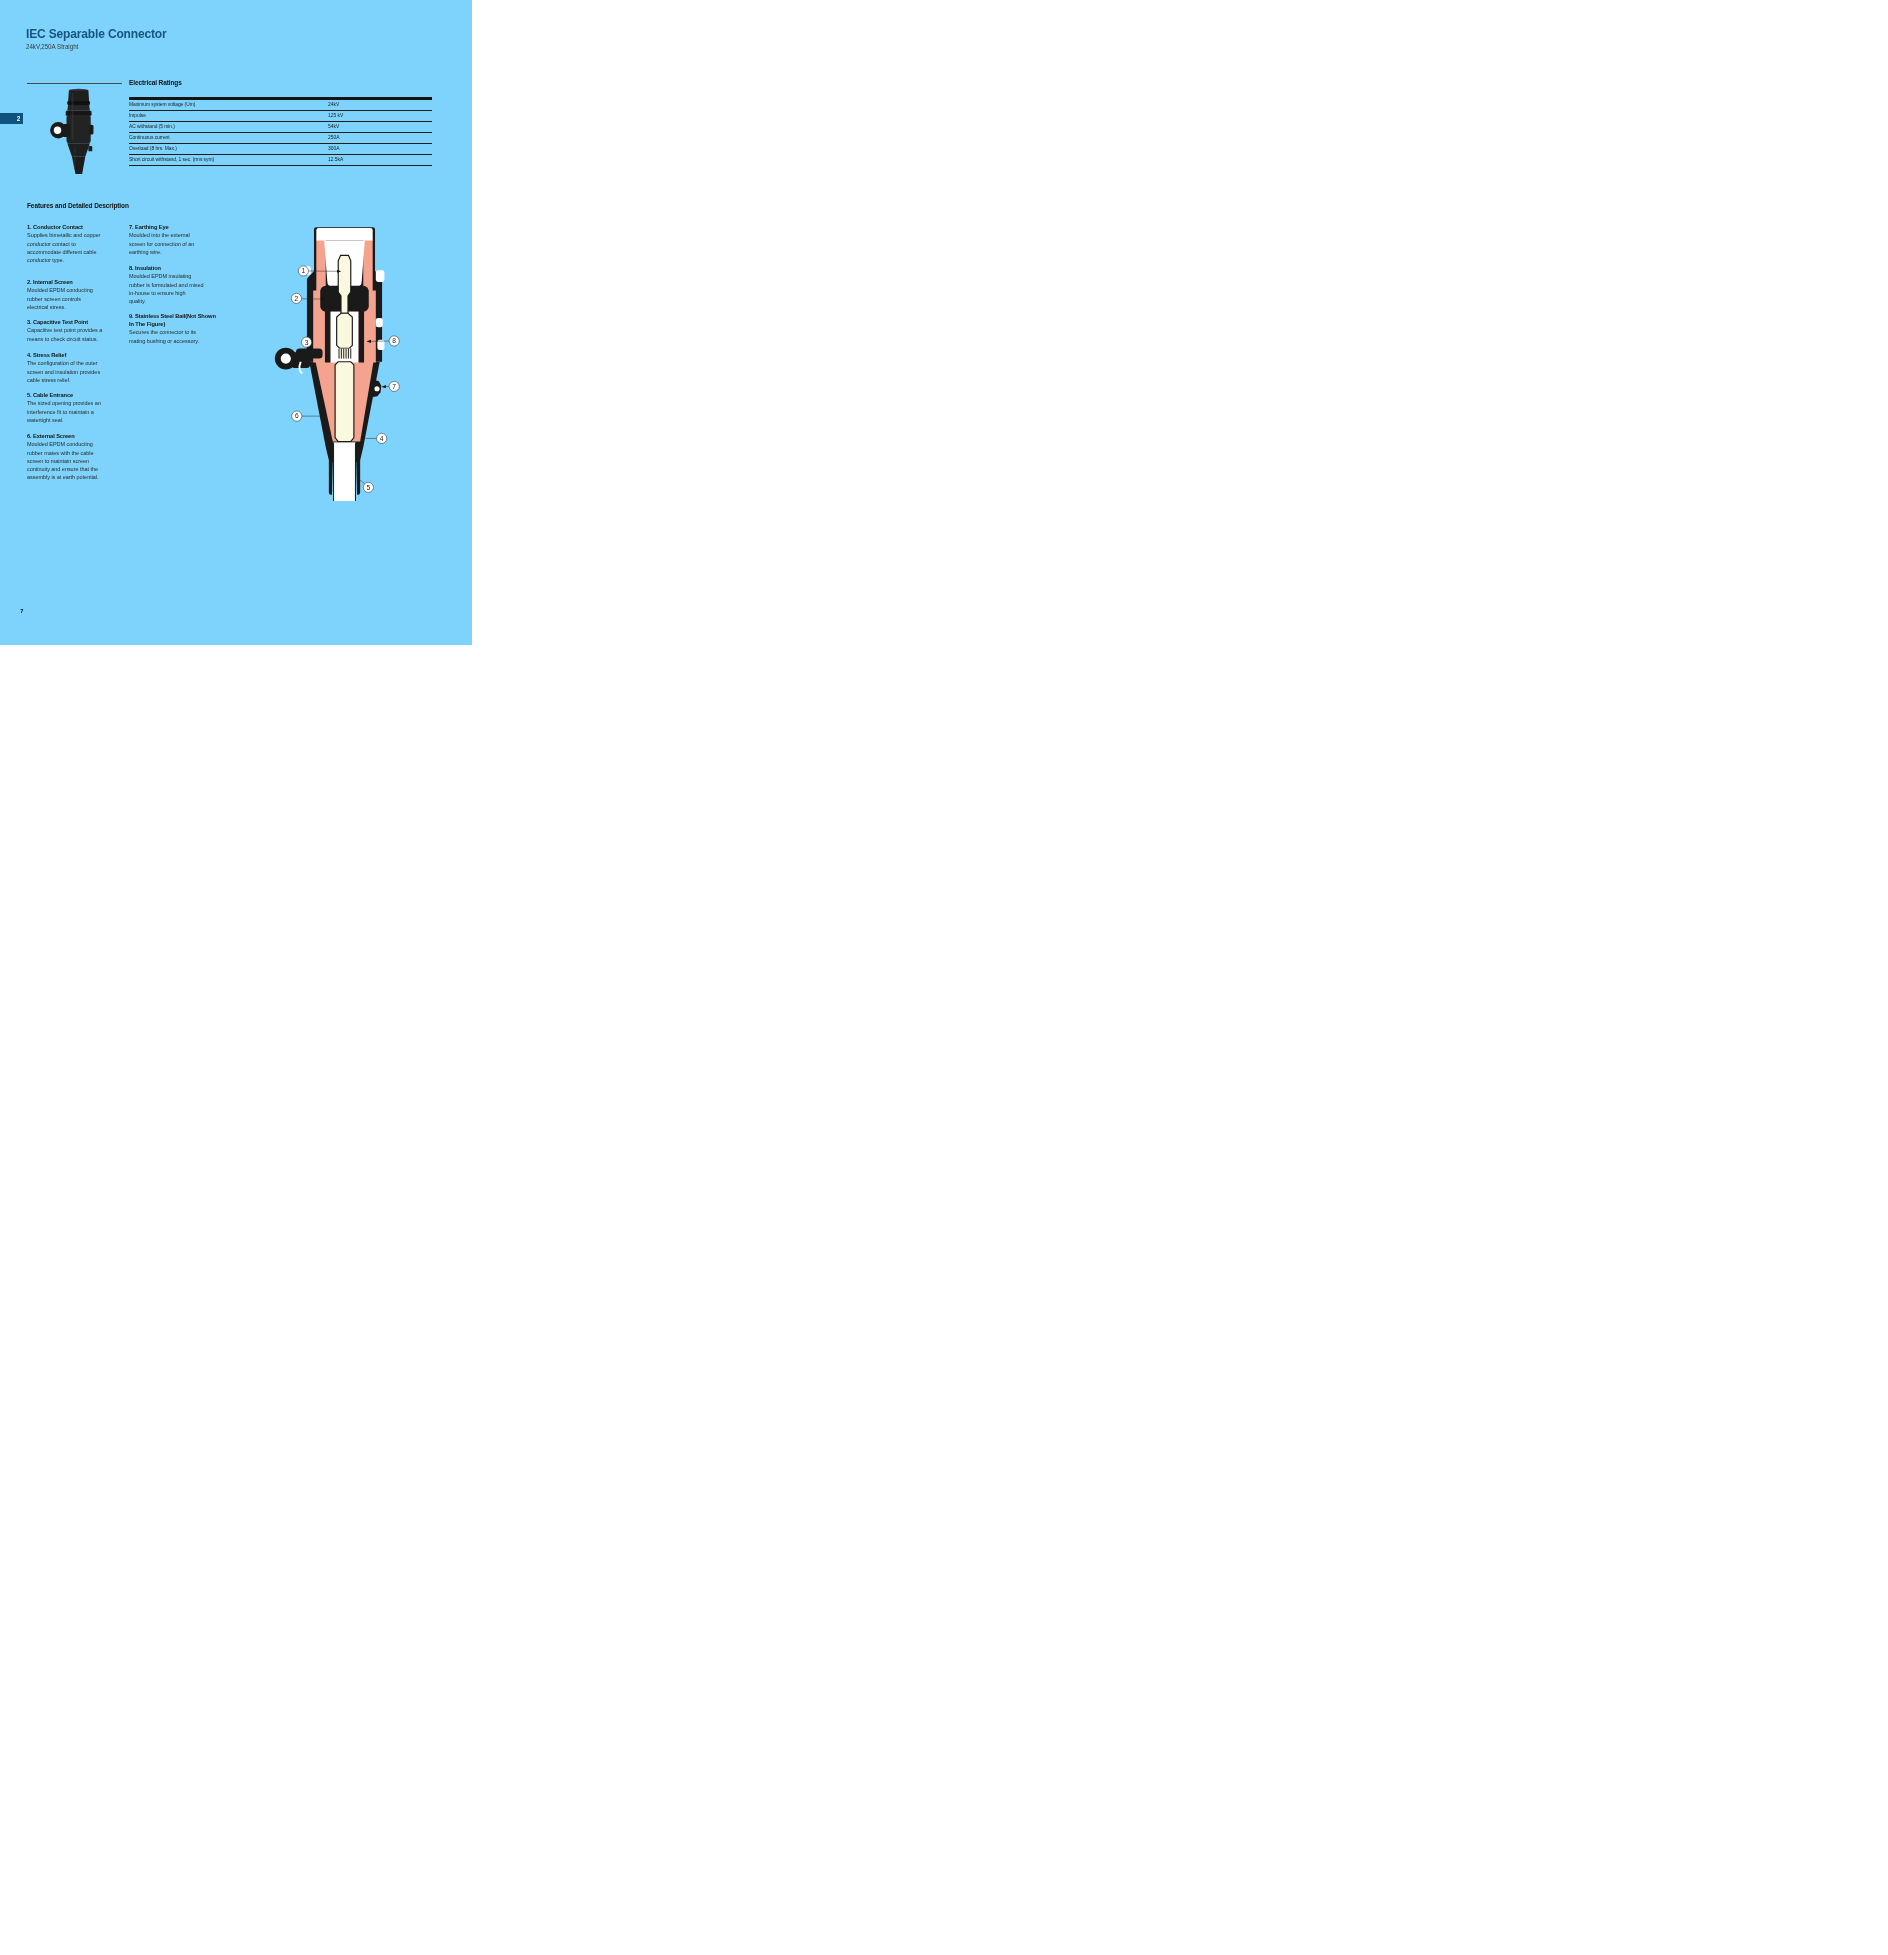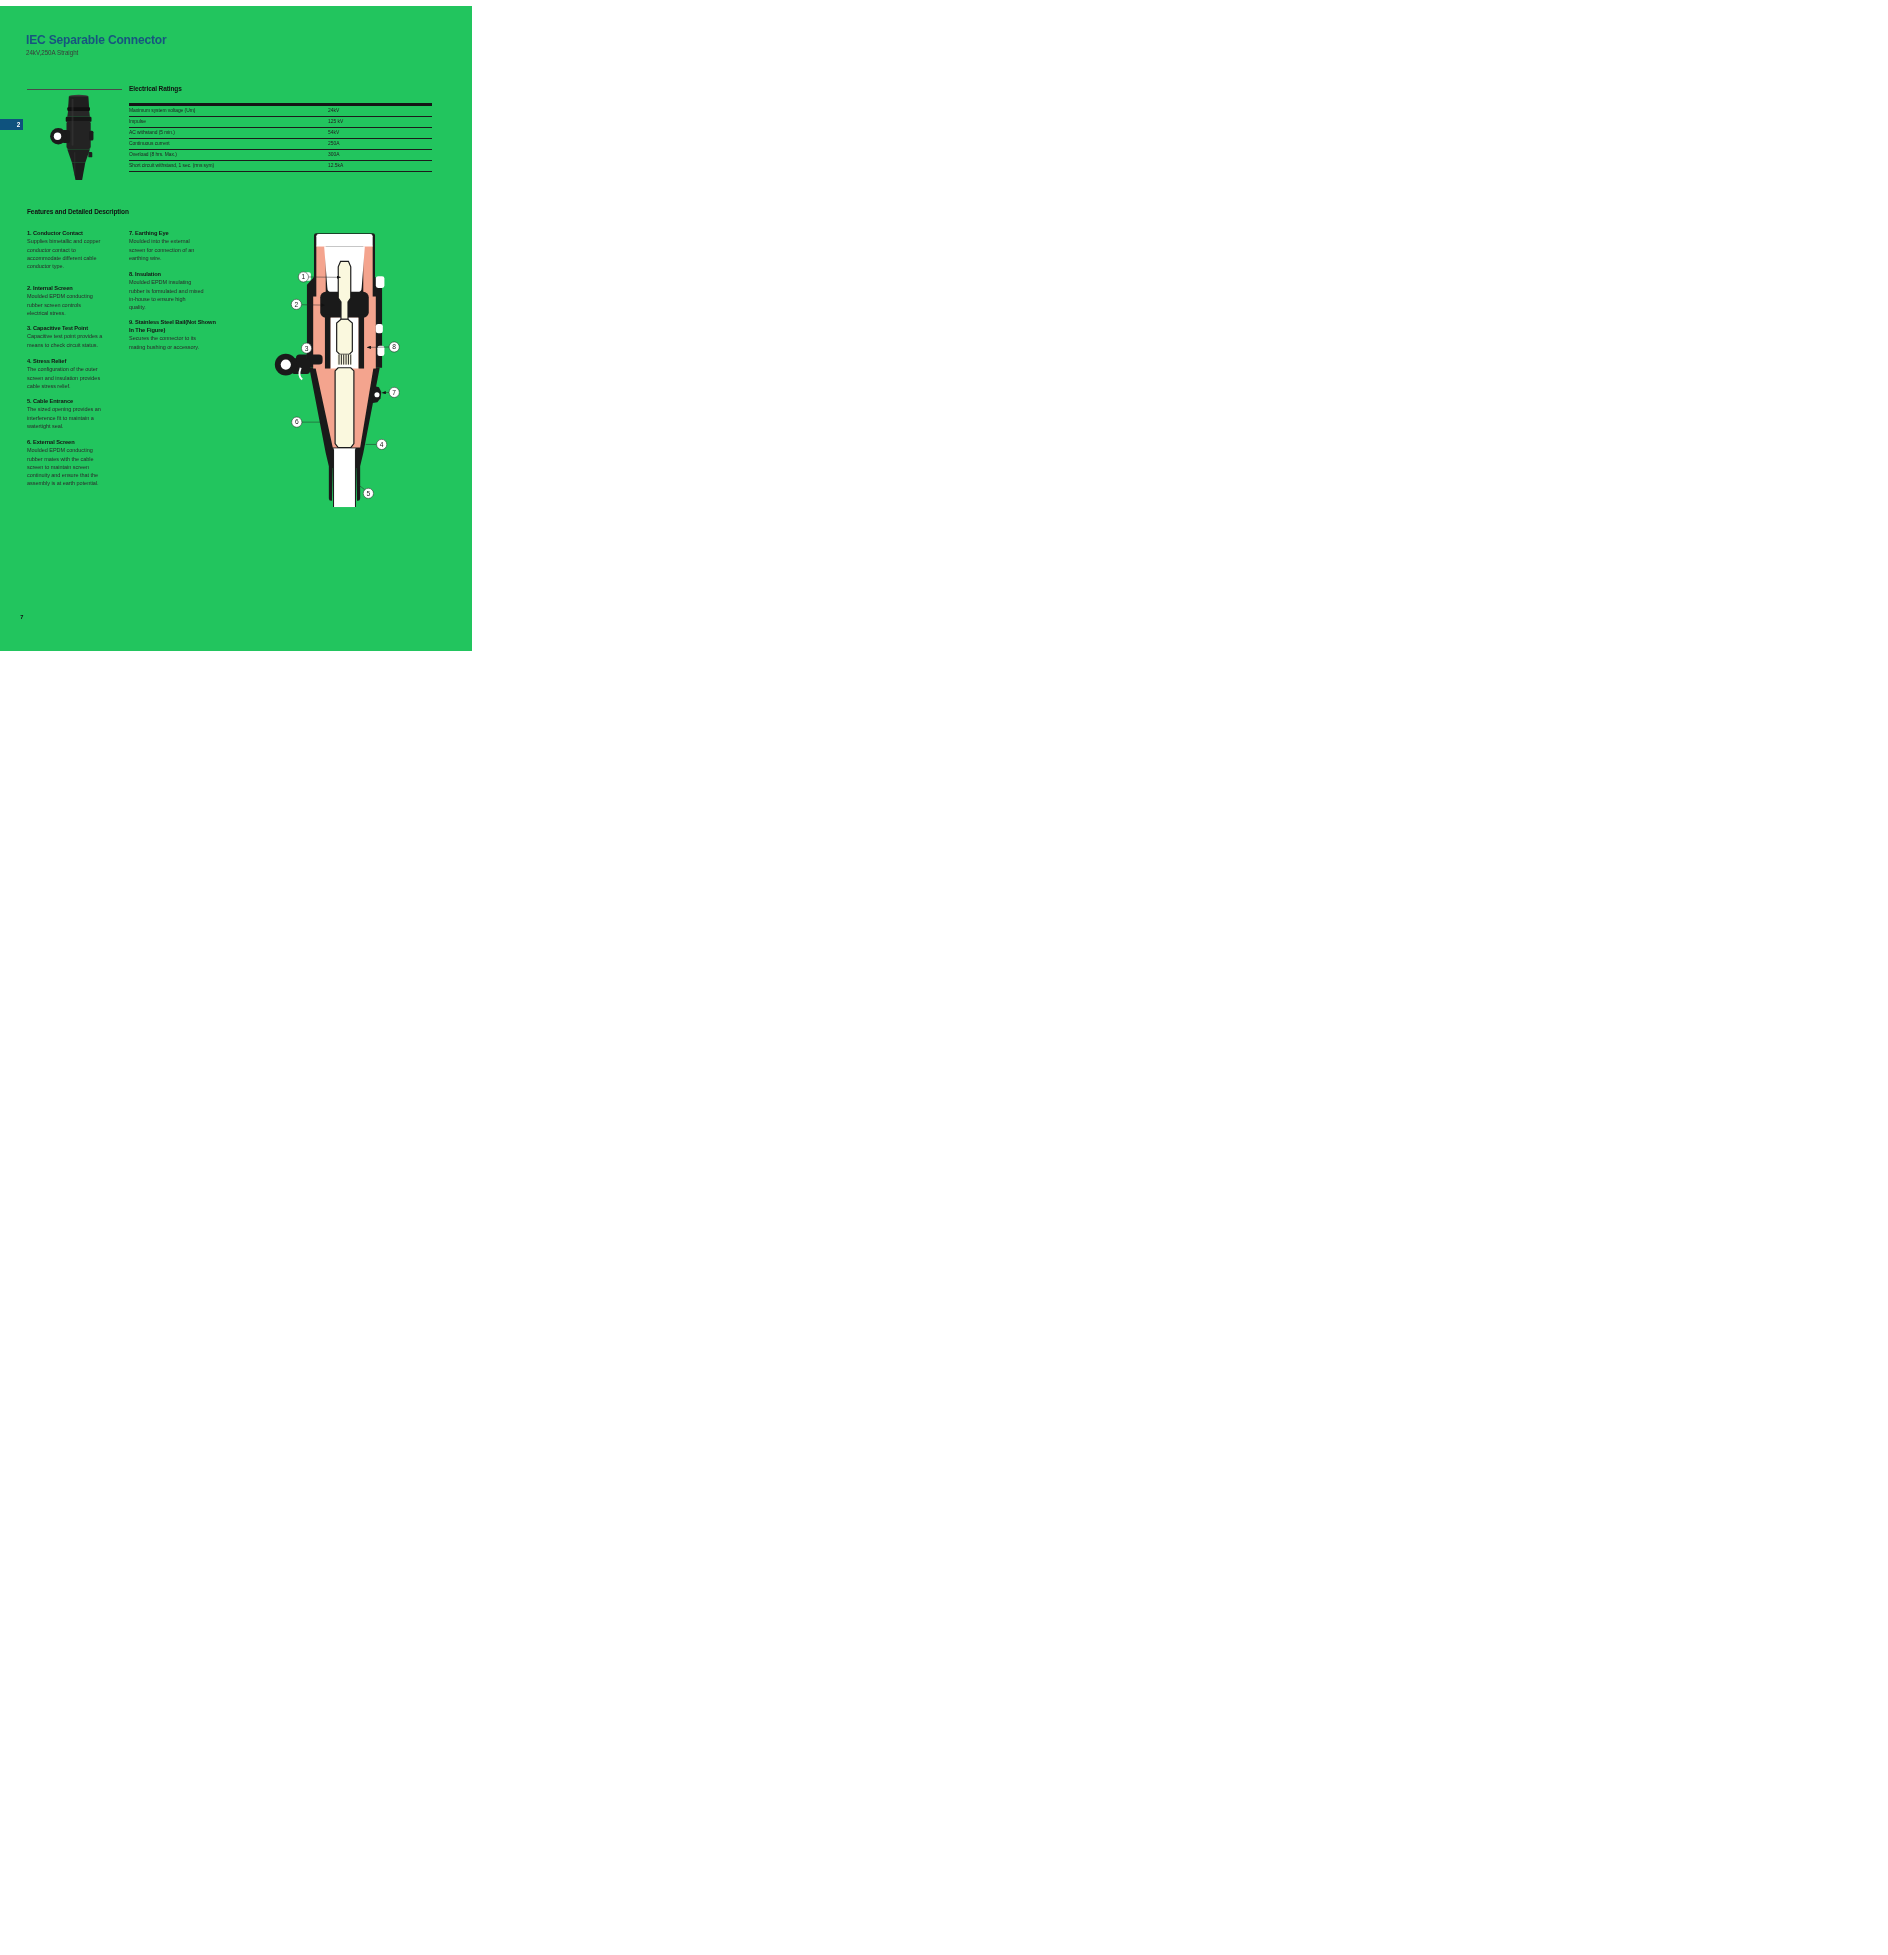--- a/index.html
+++ b/index.html
@@ -1,18 +1,18 @@
 <!DOCTYPE html>
 <html style="font-size:6.3px"><head>
 <meta charset="utf-8">
 <style>
   * { margin:0; padding:0; box-sizing:border-box; }
   html,body { background:#ffffff; }
   body { font-family:"Liberation Sans", sans-serif; color:#1a1a1a; }
-  .page { position:relative; width:472px; height:645px; background:#22c55e; overflow:hidden;margin-top:6px; }
+  .page { position:relative; width:472px; height:645px; background:#7dd3fc; overflow:hidden; }
 
   
   .title { position:absolute; left:26px; top:26px; font-size:13.7px; font-weight:700;
            color:#17557F; letter-spacing:-0.2px; transform:scaleX(0.88); transform-origin:0 50%;
            white-space:nowrap; }
   .subtitle { position:absolute; left:26px; top:43px; font-size:6.5px; font-weight:400;
               color:#3a3a3a; transform:scaleX(0.95); transform-origin:0 50%; white-space:nowrap; }
 
   
   .chapter-tab { position:absolute; left:0; top:113px; width:23px; height:11.3px; background:#0E527E;

